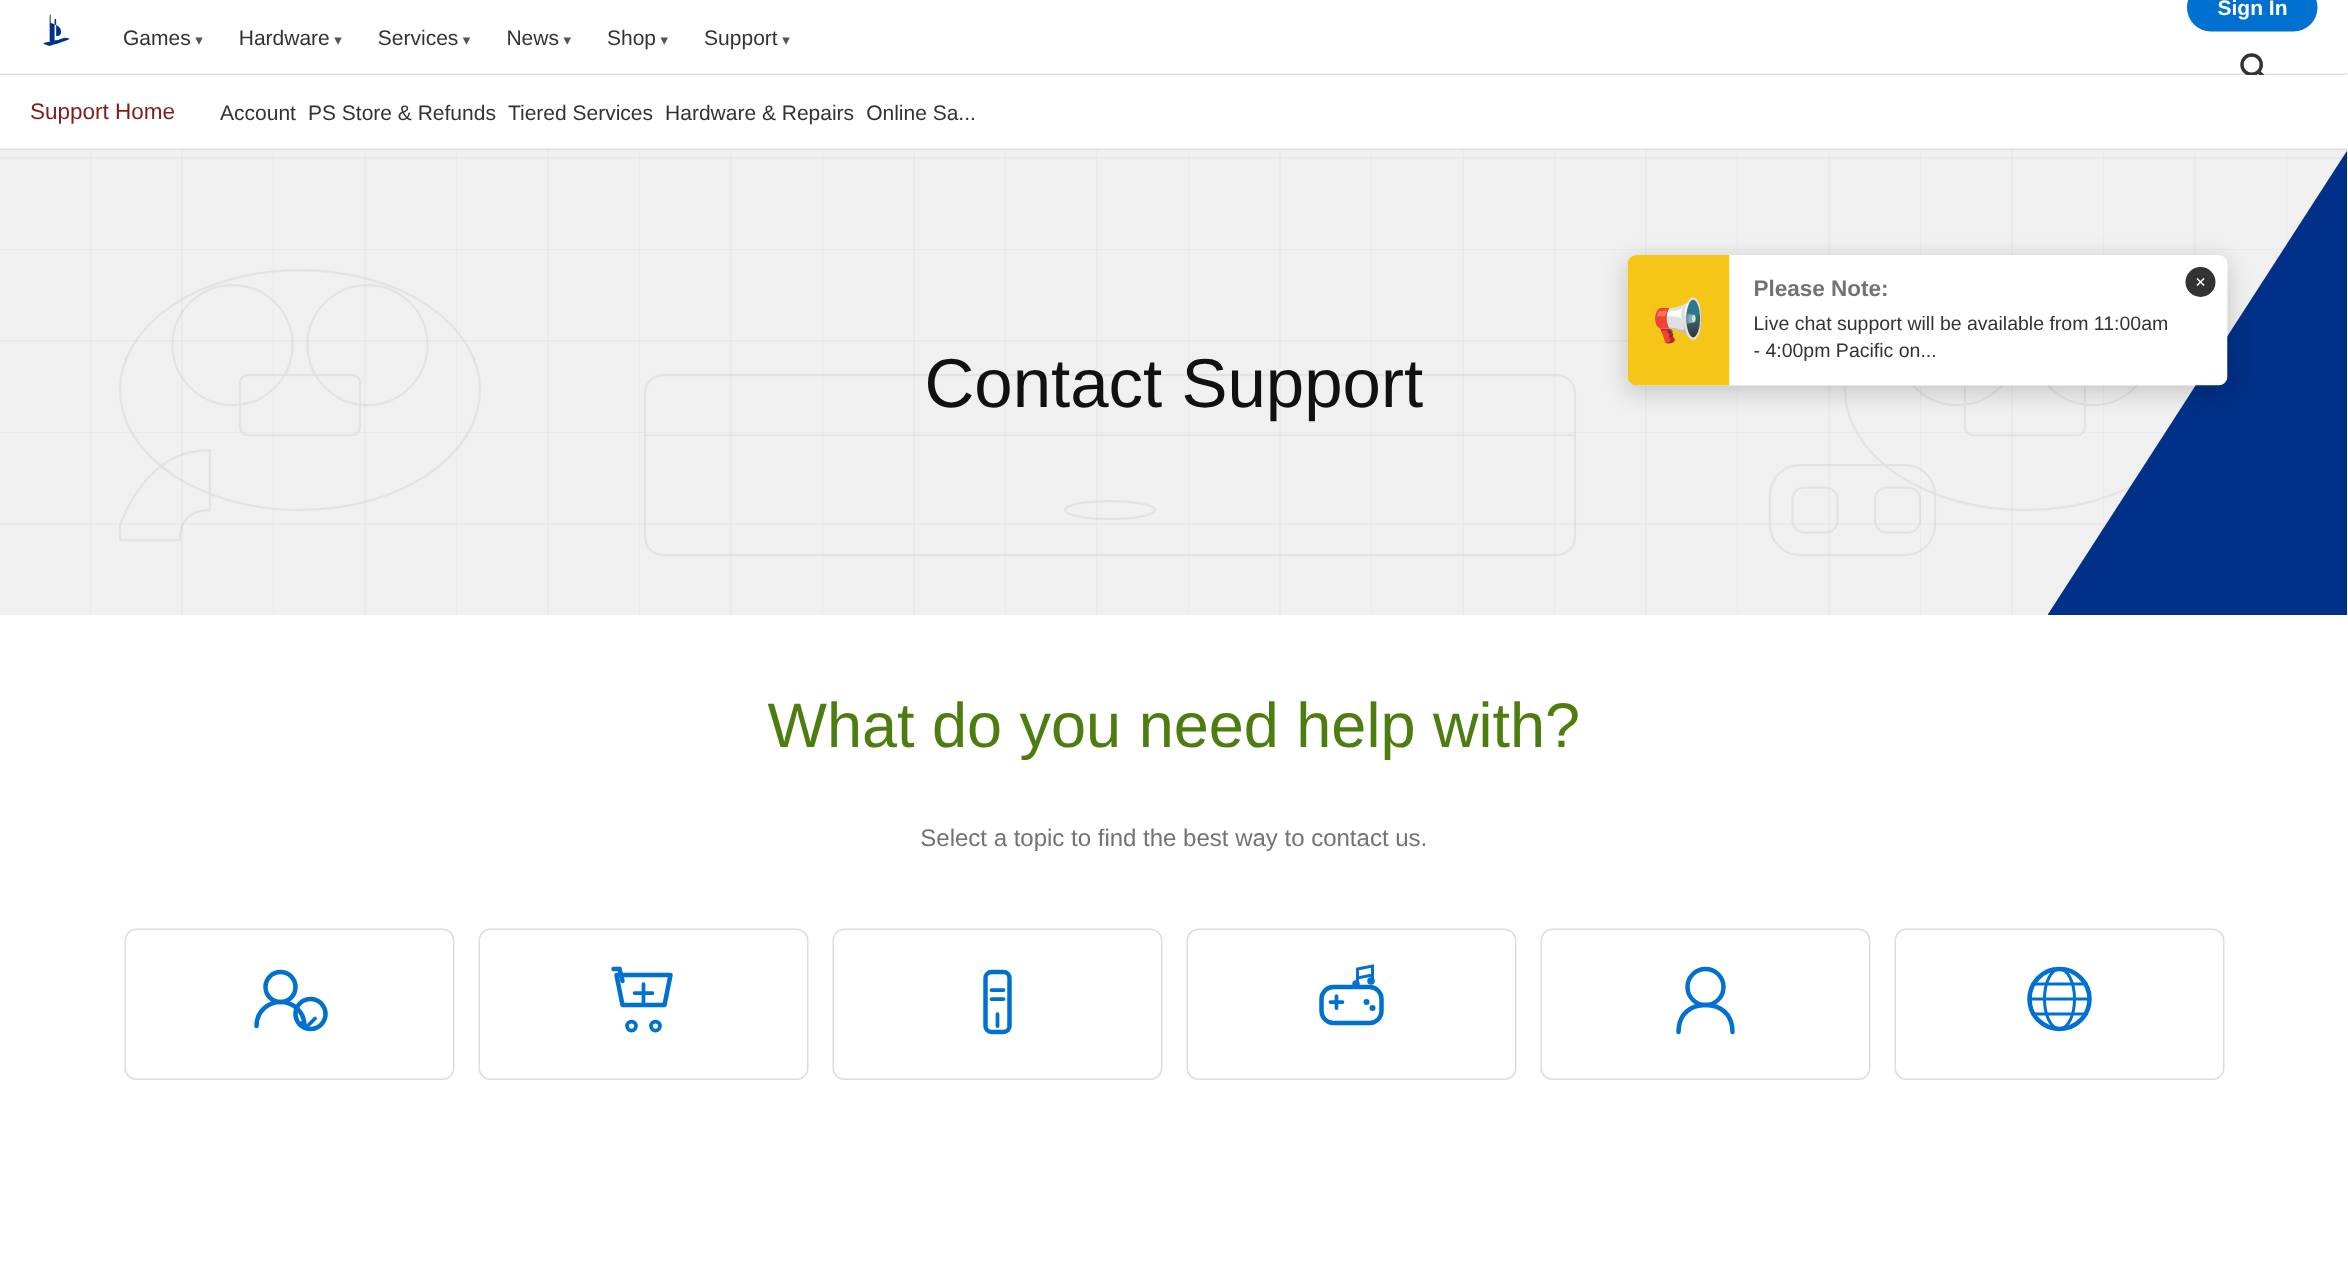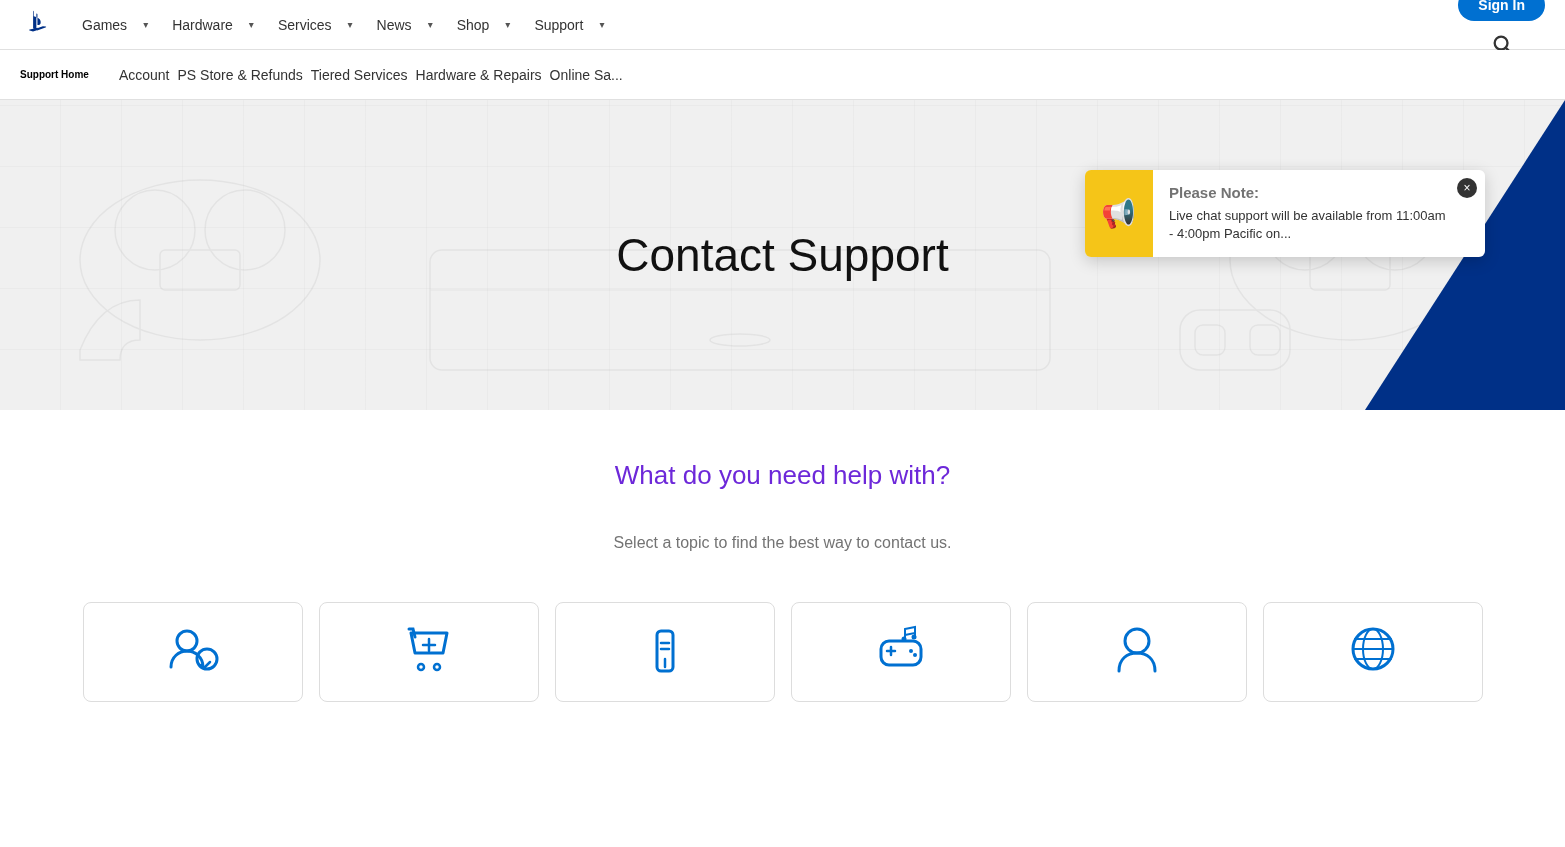--- a/index.html
+++ b/index.html
@@ -17,22 +17,22 @@
       z-index: 100;
     }
     .top-nav .nav-links {
       display: flex;
       align-items: center;
       gap: 4px;
       flex: 1;
     }
     .top-nav .nav-links .nav-item {
       display: flex;
-      align-items: center;
-      gap: 16px;
+      align-items: flex-end;
+      gap: 3px;
       padding: 6px 10px;
       font-size: 14px;
       color: #333;
       cursor: pointer;
       border-radius: 4px;
       white-space: nowrap;
     }
     .top-nav .nav-links .nav-item .chevron {
       font-size: 10px;
       color: #555;
@@ -67,23 +67,23 @@
       align-items: center;
       padding: 0 20px;
       height: 50px;
       border-bottom: 1px solid #e0e0e0;
       background: #fff;
       gap: 30px;
       position: relative;
       z-index: 100;
     }
     .support-nav .support-home {
-      font-size: 10px;
-      font-weight: 700;
-      color: #000000;
+      font-size: 15px;
+      font-weight: 400;
+      color: #7f1d1d;
       cursor: pointer;
       white-space: nowrap;
     }
     .support-nav .support-links {
       display: flex;
       align-items: center;
       gap: 8px;
     }
     .support-nav .support-links a {
       font-size: 14px;
@@ -200,23 +200,23 @@
       justify-content: center;
       line-height: 1;
     }
 
     
     .help-section {
       padding: 50px 20px 30px;
       text-align: center;
     }
     .help-section .help-title {
-      font-size: 26px;
+      font-size: 42px;
       font-weight: 400;
-      color: #6d28d9;
+      color: #4d7c0f;
       margin-bottom: 14px;
     }
     .help-section .help-subtitle {
       font-size: 16px;
       color: #737373;
       margin-top: 43px;
     }
 
     
     .cards-row {

